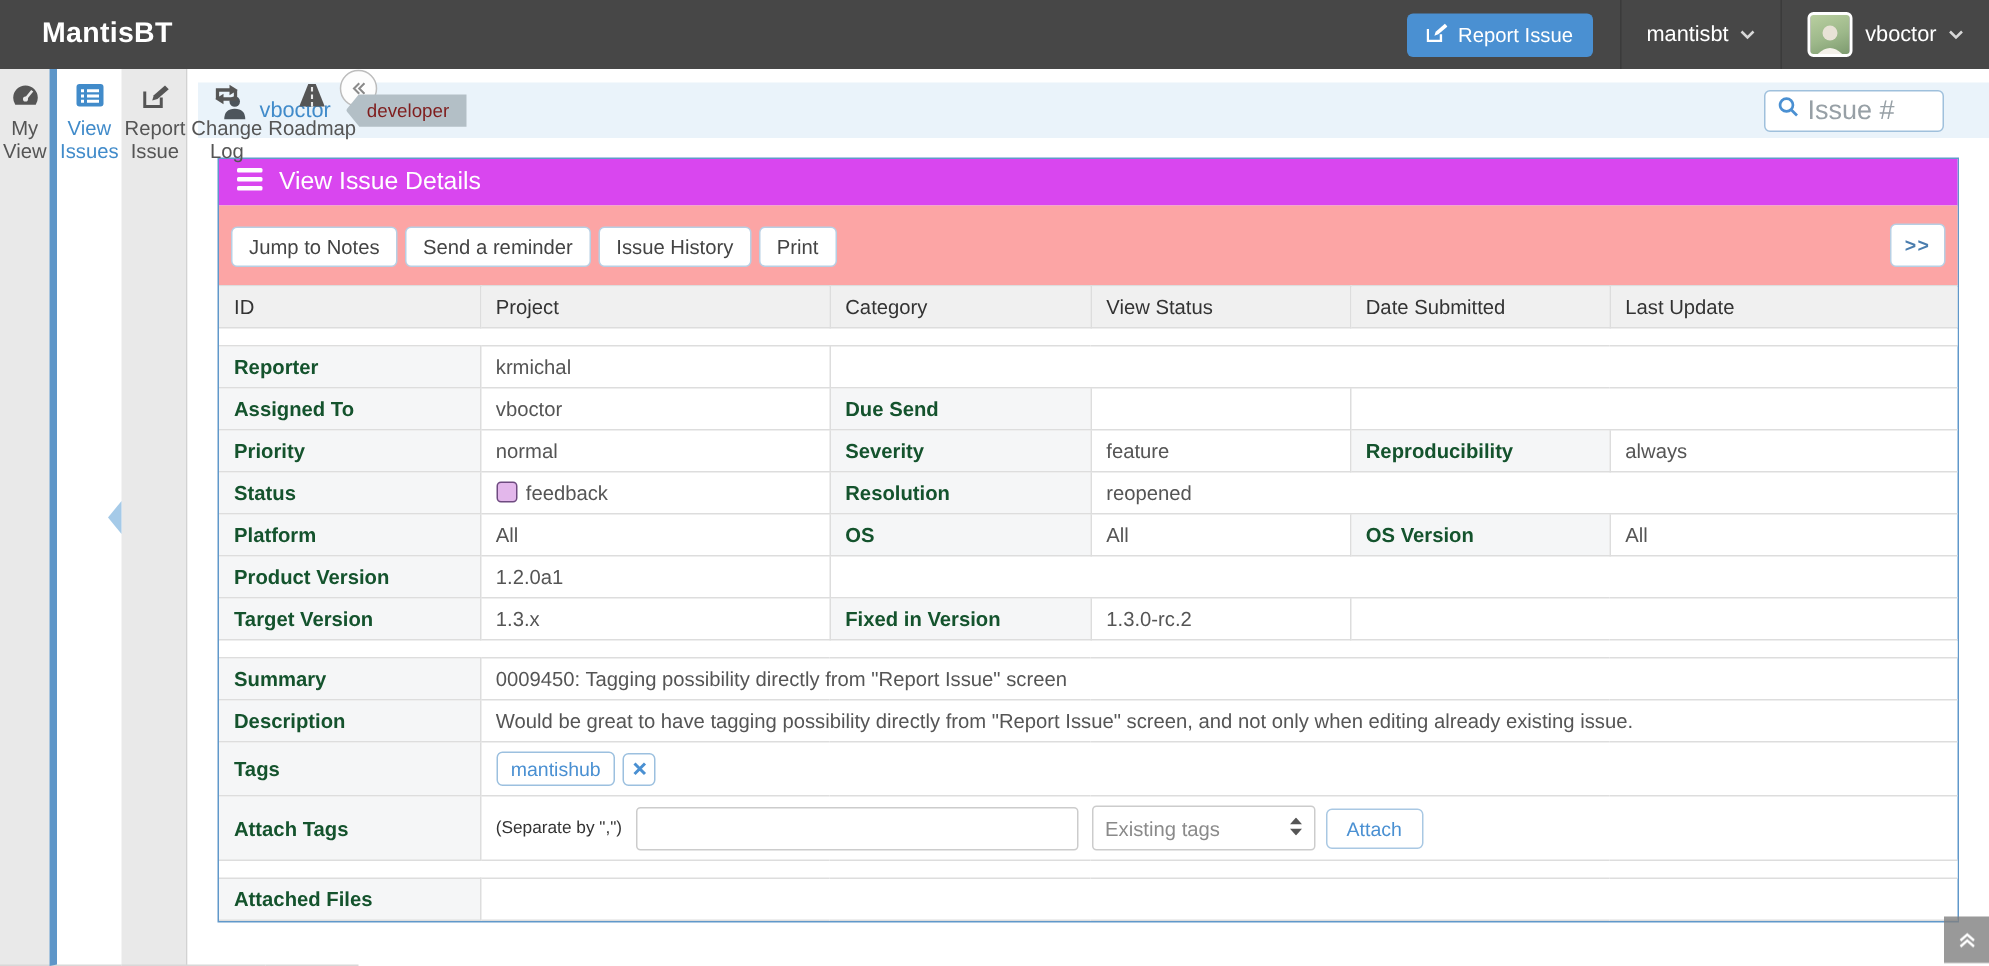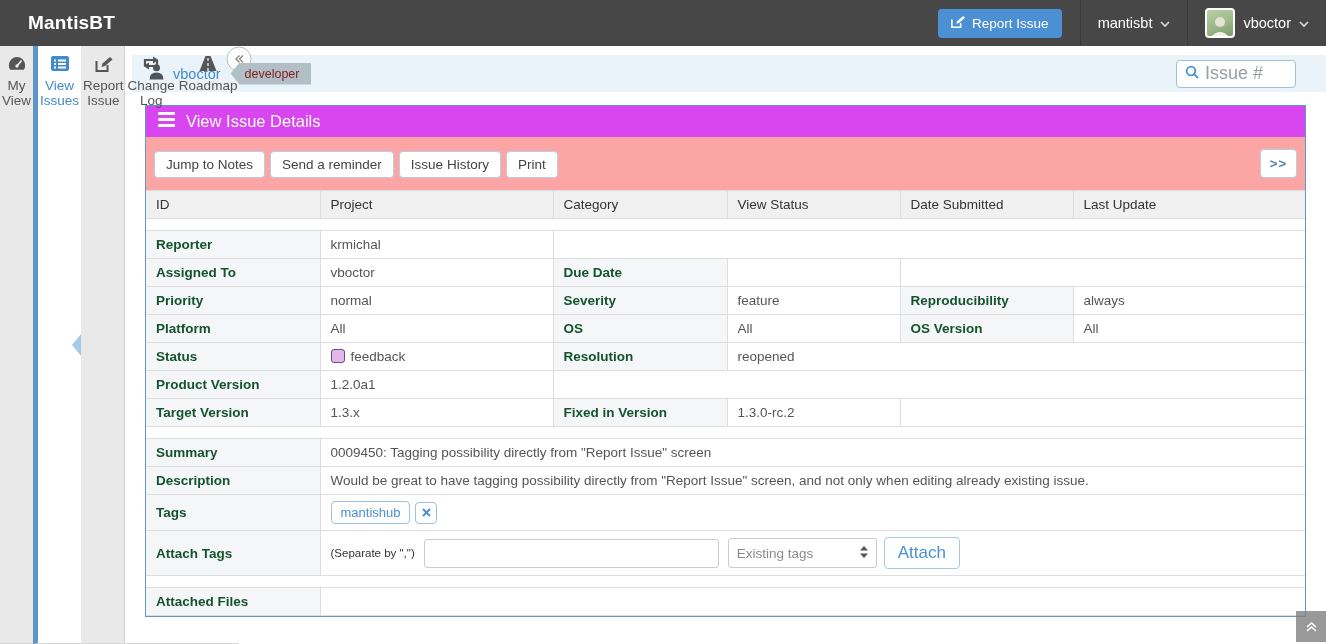--- a/index.html
+++ b/index.html
@@ -86,21 +86,21 @@
   .tag-x { display:inline-flex; align-items:center; justify-content:center; width:22px; height:22px;
     border:1px solid #9cc0df; border-radius:4px; color:#4a90d2; font-weight:bold; font-size:11px;
     margin-left:5px; background:#fff; cursor:pointer; }
   .hint { font-size:11.5px; color:#333; }
   .attach-input { width:295px; height:29px; border:1px solid #ccc; border-radius:3px;
     margin:0 9px; font-family:inherit; font-size:13px; padding:0 6px; color:#555; }
   .select-box { width:149px; height:30px; border:1px solid #ccc; border-radius:3px;
     display:inline-flex; align-items:center; justify-content:space-between; padding:0 8px;
     color:#8a8a8a; font-size:13.5px; background:#fff; cursor:pointer; }
   .attach-btn { background:#fff; border:1px solid #a9c8e3; border-radius:4px; color:#4a90d2;
-    font-size:17px; padding:5px 13px; margin-left:7px; cursor:pointer; font-family:inherit; }
+    font-size:13px; padding:5px 13px; margin-left:7px; cursor:pointer; font-family:inherit; }
 
   
   .scroll-top { position:fixed; right:0; bottom:2px; width:30px; height:31px;
     background:rgba(128,128,128,.8); display:flex; align-items:center; justify-content:center;
     cursor:pointer; }
 </style>
 </head>
 <body>
 
 <div class="navbar">
@@ -272,47 +272,47 @@
               <td colspan="6"></td>
             </tr>
         <tr>
           <td class="lbl">Reporter</td>
           <td>krmichal</td>
           <td colspan="4"></td>
         </tr>
         <tr>
           <td class="lbl">Assigned To</td>
           <td>vboctor</td>
-          <td class="lbl">Due Date</td>
+          <td class="lbl">Due Send</td>
           <td></td>
           <td colspan="2"></td>
         </tr>
         <tr>
           <td class="lbl">Priority</td>
           <td>normal</td>
           <td class="lbl">Severity</td>
           <td>feature</td>
           <td class="lbl">Reproducibility</td>
           <td>always</td>
         </tr>
         <tr>
+          <td class="lbl">Status</td>
+          <td>
+            <span class="swatch" style="background: rgb(227, 183, 235);"></span><span>feedback</span>
+          </td>
+          <td class="lbl">Resolution</td>
+          <td colspan="3">reopened</td>
+        </tr>
+        <tr>
           <td class="lbl">Platform</td>
           <td>All</td>
           <td class="lbl">OS</td>
           <td>All</td>
           <td class="lbl">OS Version</td>
           <td>All</td>
-        </tr>
-        <tr>
-          <td class="lbl">Status</td>
-          <td>
-            <span class="swatch" style="background: rgb(227, 183, 235);"></span><span>feedback</span>
-          </td>
-          <td class="lbl">Resolution</td>
-          <td colspan="3">reopened</td>
         </tr>
         <tr>
           <td class="lbl">Product Version</td>
           <td>1.2.0a1</td>
           <td colspan="4"></td>
         </tr>
         <tr>
           <td class="lbl">Target Version</td>
           <td>1.3.x</td>
           <td class="lbl">Fixed in Version</td>

